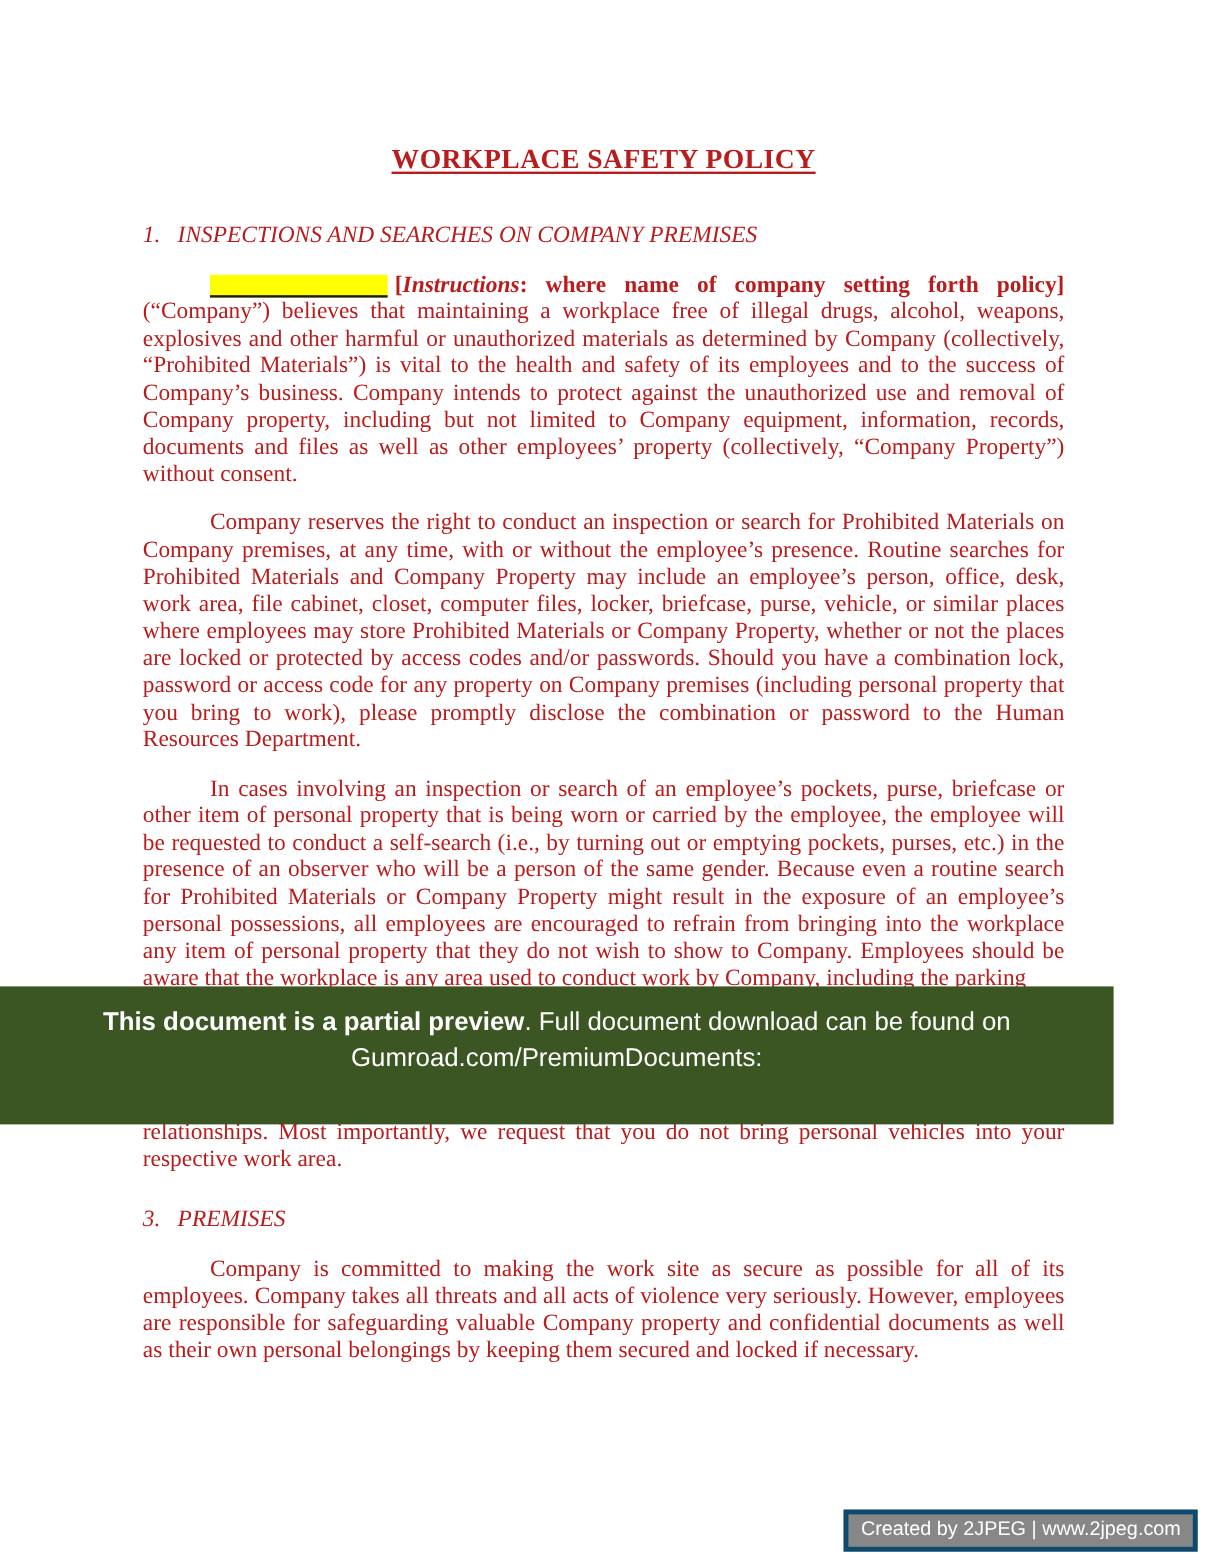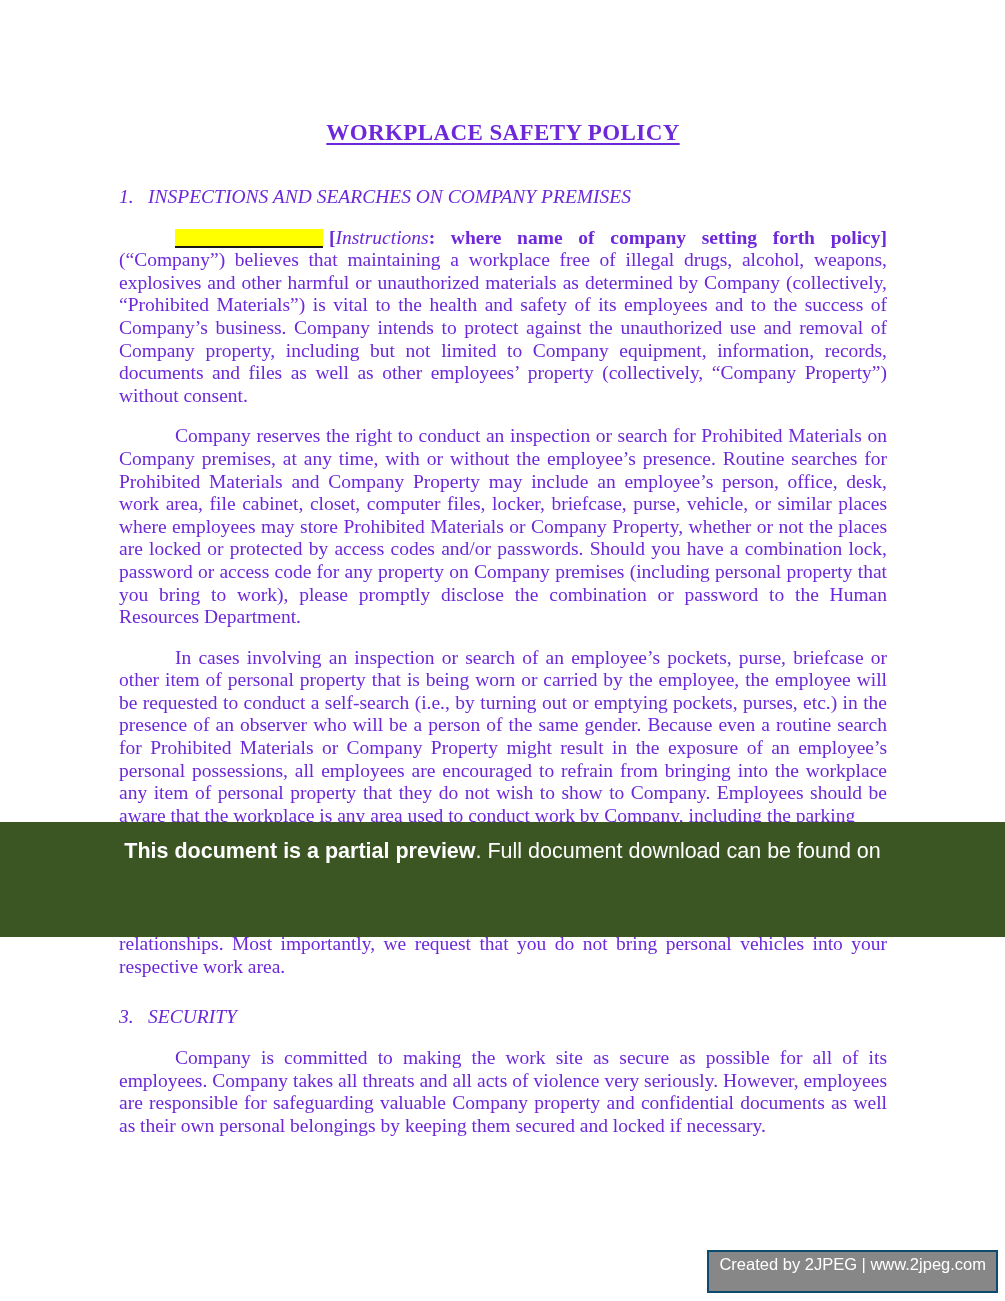--- a/index.html
+++ b/index.html
@@ -12,21 +12,21 @@
     height:1301px;
     margin:0 auto;
     background:#ffffff;
     overflow:hidden;
   }
 
   .content {
     padding:120px 118px 0 119px;
     font-size:19.5px;
     line-height:22.6px;
-    color:#6d28d9;
+    color:#b91c1c;
   }
 
   .doc-title {
     text-align:center;
     font-size:23px;
     line-height:26px;
     font-weight:bold;
     letter-spacing:0.4px;
   }
   .doc-title span { text-decoration:underline; text-underline-offset:3px; }
@@ -49,51 +49,51 @@
     display:inline-block;
     width:148px;
     height:19px;
     background:#ffff00;
     border-bottom:2px solid #1a1a1a;
     vertical-align:text-bottom;
     margin-right:6px;
   }
 
   .instr { font-weight:bold; }
-  .instr i { font-weight:normal; }
+  .instr i { font-weight:bold; }
 
   .banner {
     position:absolute;
     left:0;
     top:822px;
-    width:1005px;
+    width:928px;
     height:115px;
     background:#3c5623;
     z-index:5;
     color:#ffffff;
     font-family:"Liberation Sans", sans-serif;
     font-size:21.5px;
     line-height:30px;
     text-align:center;
     padding-top:14px;
   }
   .banner b { font-weight:bold; }
   .banner a { color:#ffffff; text-decoration:underline; }
 
   .badge {
     position:absolute;
     right:7px;
     bottom:8px;
     background:rgba(125,125,125,0.92);
-    border:2px solid #0c4a6e;
+    border:4px solid #0c4a6e;
     color:#ffffff;
     font-family:"Liberation Sans", sans-serif;
     font-size:16.5px;
     line-height:19px;
-    padding:3px 10px 17px;
+    padding:3px 10px 5px;
     z-index:6;
   }
 </style>
 </head>
 <body>
 
 <div class="page">
 
   <div class="content">
 
@@ -104,25 +104,26 @@
     <p class="body-par"><span class="hl-blank" style="background: rgb(255, 255, 0);"></span><span class="instr"><span>[</span><i>Instructions</i><span>: where name of company setting forth policy]</span></span>
       <span>(“Company”) believes that maintaining a workplace free of illegal drugs, alcohol, weapons, explosives and other harmful or unauthorized materials as determined by Company (collectively, “Prohibited Materials”) is vital to the health and safety of its employees and to the success of Company’s business.  Company intends to protect against the unauthorized use and removal of Company property, including but not limited to Company equipment, information, records, documents and files as well as other employees’ property (collectively, “Company Property”) without consent.</span></p>
 
     <p class="body-par">Company reserves the right to conduct an inspection or search for Prohibited Materials on Company premises, at any time, with or without the employee’s presence.  Routine searches for Prohibited Materials and Company Property may include an employee’s person, office, desk, work area, file cabinet, closet, computer files, locker, briefcase, purse, vehicle, or similar places where employees may store Prohibited Materials or Company Property, whether or not the places are locked or protected by access codes and/or passwords.  Should you have a combination lock, password or access code for any property on Company premises (including personal property that you bring to work), please promptly disclose the combination or password to the Human Resources Department.</p>
 
     <p class="body-par">In cases involving an inspection or search of an employee’s pockets, purse, briefcase or other item of personal property that is being worn or carried by the employee, the employee will be requested to conduct a self-search (i.e., by turning out or emptying pockets, purses, etc.) in the presence of an observer who will be a person of the same gender.  Because even a routine search for Prohibited Materials or Company Property might result in the exposure of an employee’s personal possessions, all employees are encouraged to refrain from bringing into the workplace any item of personal property that they do not wish to show to Company.  Employees should be aware that the workplace is any area used to conduct work by Company, including the parking</p>
 
     <p class="body-par no-indent gap-after-banner"><span>relationships.  Most importantly, we request that you do not bring personal vehicles into your</span>
       <span>respective work area.</span></p>
 
-    <p class="sec-head" style="margin-top:27px;"><span class="sec-num">3.</span><span>SECURITY</span></p>
+    <p class="sec-head" style="margin-top:27px;"><span class="sec-num">3.</span><span>PREMISES</span></p>
 
     <p class="body-par" style="margin-top:19px;">Company is committed to making the work site as secure as possible for all of its employees.  Company takes all threats and all acts of violence very seriously.  However, employees are responsible for safeguarding valuable Company property and confidential documents as well as their own personal belongings by keeping them secured and locked if necessary.</p>
 
   </div>
 
   <div class="banner" style="background: rgb(60, 86, 35); color: rgb(255, 255, 255);">
     <div class="banner-line"><b>This document is a partial preview</b><span>. Full document download can be found on</span></div>
+    <div class="banner-line">Gumroad.com/PremiumDocuments:</div>
   </div>
 
   <div class="badge">Created by 2JPEG | www.2jpeg.com</div>
 
 </div>
 
 </body></html>

